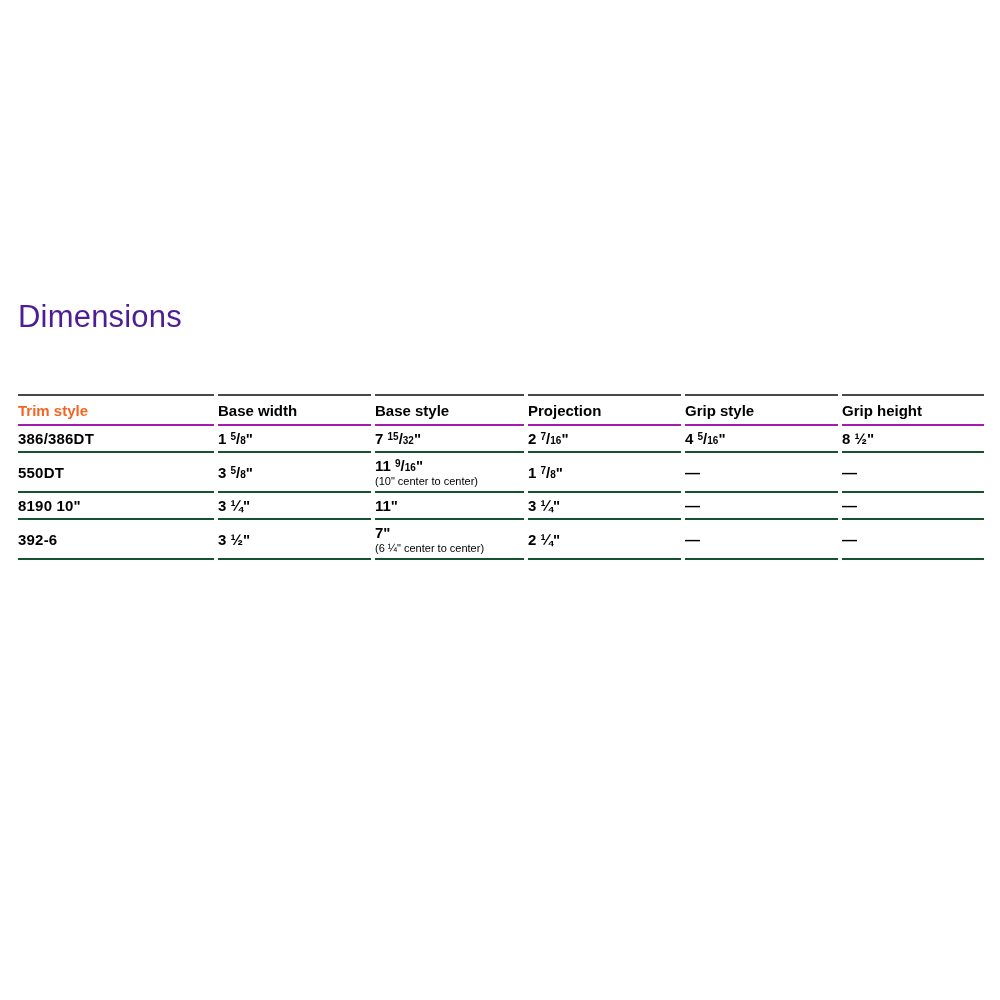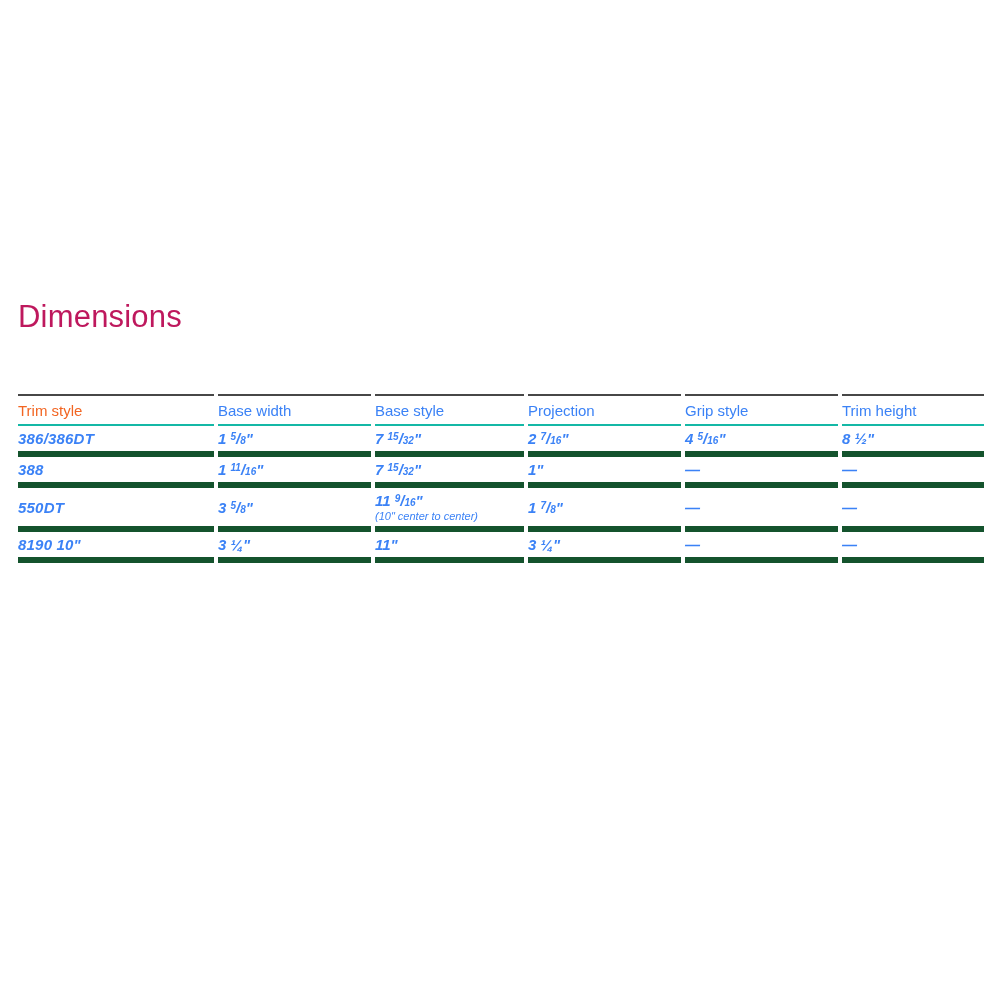--- a/index.html
+++ b/index.html
@@ -30,97 +30,96 @@
     top: 394px;
     width: 974px;
     border-collapse: separate;
     border-spacing: 4px 0;
     table-layout: fixed;
   }
   th, td {
     text-align: left;
     vertical-align: middle;
     font-size: 15px;
-    color: #3b82f6;
+    color: #000000;
   }
   th {
     border-top: 2px solid #474747;
-    border-bottom: 2px solid #14b8a6;
+    border-bottom: 2px solid #a21caf;
     padding: 6px 0 5px 0;
-    font-weight: normal;
+    font-weight: bold;
   }
   td {
-    border-bottom: 6px solid #14532d;
+    border-bottom: 2px solid #14532d;
     padding: 4px 0;
     font-weight: bold;
-    font-style: italic;
   }
   td.trim { letter-spacing: 0.2px; }
   .note {
     display: block;
     font-size: 11px;
     font-weight: normal;
     padding-top: 1px;
   }
   .fn { font-size: 10px; vertical-align: 4px; }
   .fd { font-size: 10px; vertical-align: 0; }
 </style>
 </head>
 <body>
 
 <div class="page">
-  <h1 class="title" style="color: #be185d;">Dimensions</h1>
+  <h1 class="title" style="color: #4c1d95;">Dimensions</h1>
 
   <table class="dims">
     <colgroup>
       <col style="width:196px">
       <col style="width:153px">
       <col style="width:149px">
       <col style="width:153px">
       <col style="width:153px">
       <col style="width:142px">
     </colgroup>
     <thead>
       <tr id="head-row">
           <th style="color: rgb(242, 101, 34);">Trim style</th>
           <th>Base width</th>
           <th>Base style</th>
           <th>Projection</th>
           <th>Grip style</th>
-          <th>Trim height</th>
+          <th>Grip height</th>
         </tr>
     </thead>
     <tbody id="table-body">
         <tr>
           <td class="trim">386/386DT</td>
           <td><span class="val">1 <span class="fn">5</span>/<span class="fd">8</span>"</span></td>
           <td><span class="val">7 <span class="fn">15</span>/<span class="fd">32</span>"</span></td>
           <td><span class="val">2 <span class="fn">7</span>/<span class="fd">16</span>"</span></td>
           <td><span class="val">4 <span class="fn">5</span>/<span class="fd">16</span>"</span></td>
           <td><span class="val">8 ½"</span></td>
-        </tr>
-        <tr>
-          <td class="trim">388</td>
-          <td><span class="val">1 <span class="fn">11</span>/<span class="fd">16</span>"</span></td>
-          <td><span class="val">7 <span class="fn">15</span>/<span class="fd">32</span>"</span></td>
-          <td><span class="val">1"</span></td>
-          <td><span class="val">—</span></td>
-          <td><span class="val">—</span></td>
         </tr>
         <tr>
           <td class="trim">550DT</td>
           <td><span class="val">3 <span class="fn">5</span>/<span class="fd">8</span>"</span></td>
           <td><span class="val">11 <span class="fn">9</span>/<span class="fd">16</span>"</span><span class="note">(10" center to center)</span></td>
           <td><span class="val">1 <span class="fn">7</span>/<span class="fd">8</span>"</span></td>
           <td><span class="val">—</span></td>
           <td><span class="val">—</span></td>
         </tr>
         <tr>
           <td class="trim">8190 10"</td>
           <td><span class="val">3 ¼"</span></td>
           <td><span class="val">11"</span></td>
           <td><span class="val">3 ¼"</span></td>
           <td><span class="val">—</span></td>
           <td><span class="val">—</span></td>
         </tr>
+        <tr>
+          <td class="trim">392-6</td>
+          <td><span class="val">3 ½"</span></td>
+          <td><span class="val">7"</span><span class="note">(6 ¼" center to center)</span></td>
+          <td><span class="val">2 ¼"</span></td>
+          <td><span class="val">—</span></td>
+          <td><span class="val">—</span></td>
+        </tr>
       </tbody>
   </table>
 </div>
 
 </body></html>

